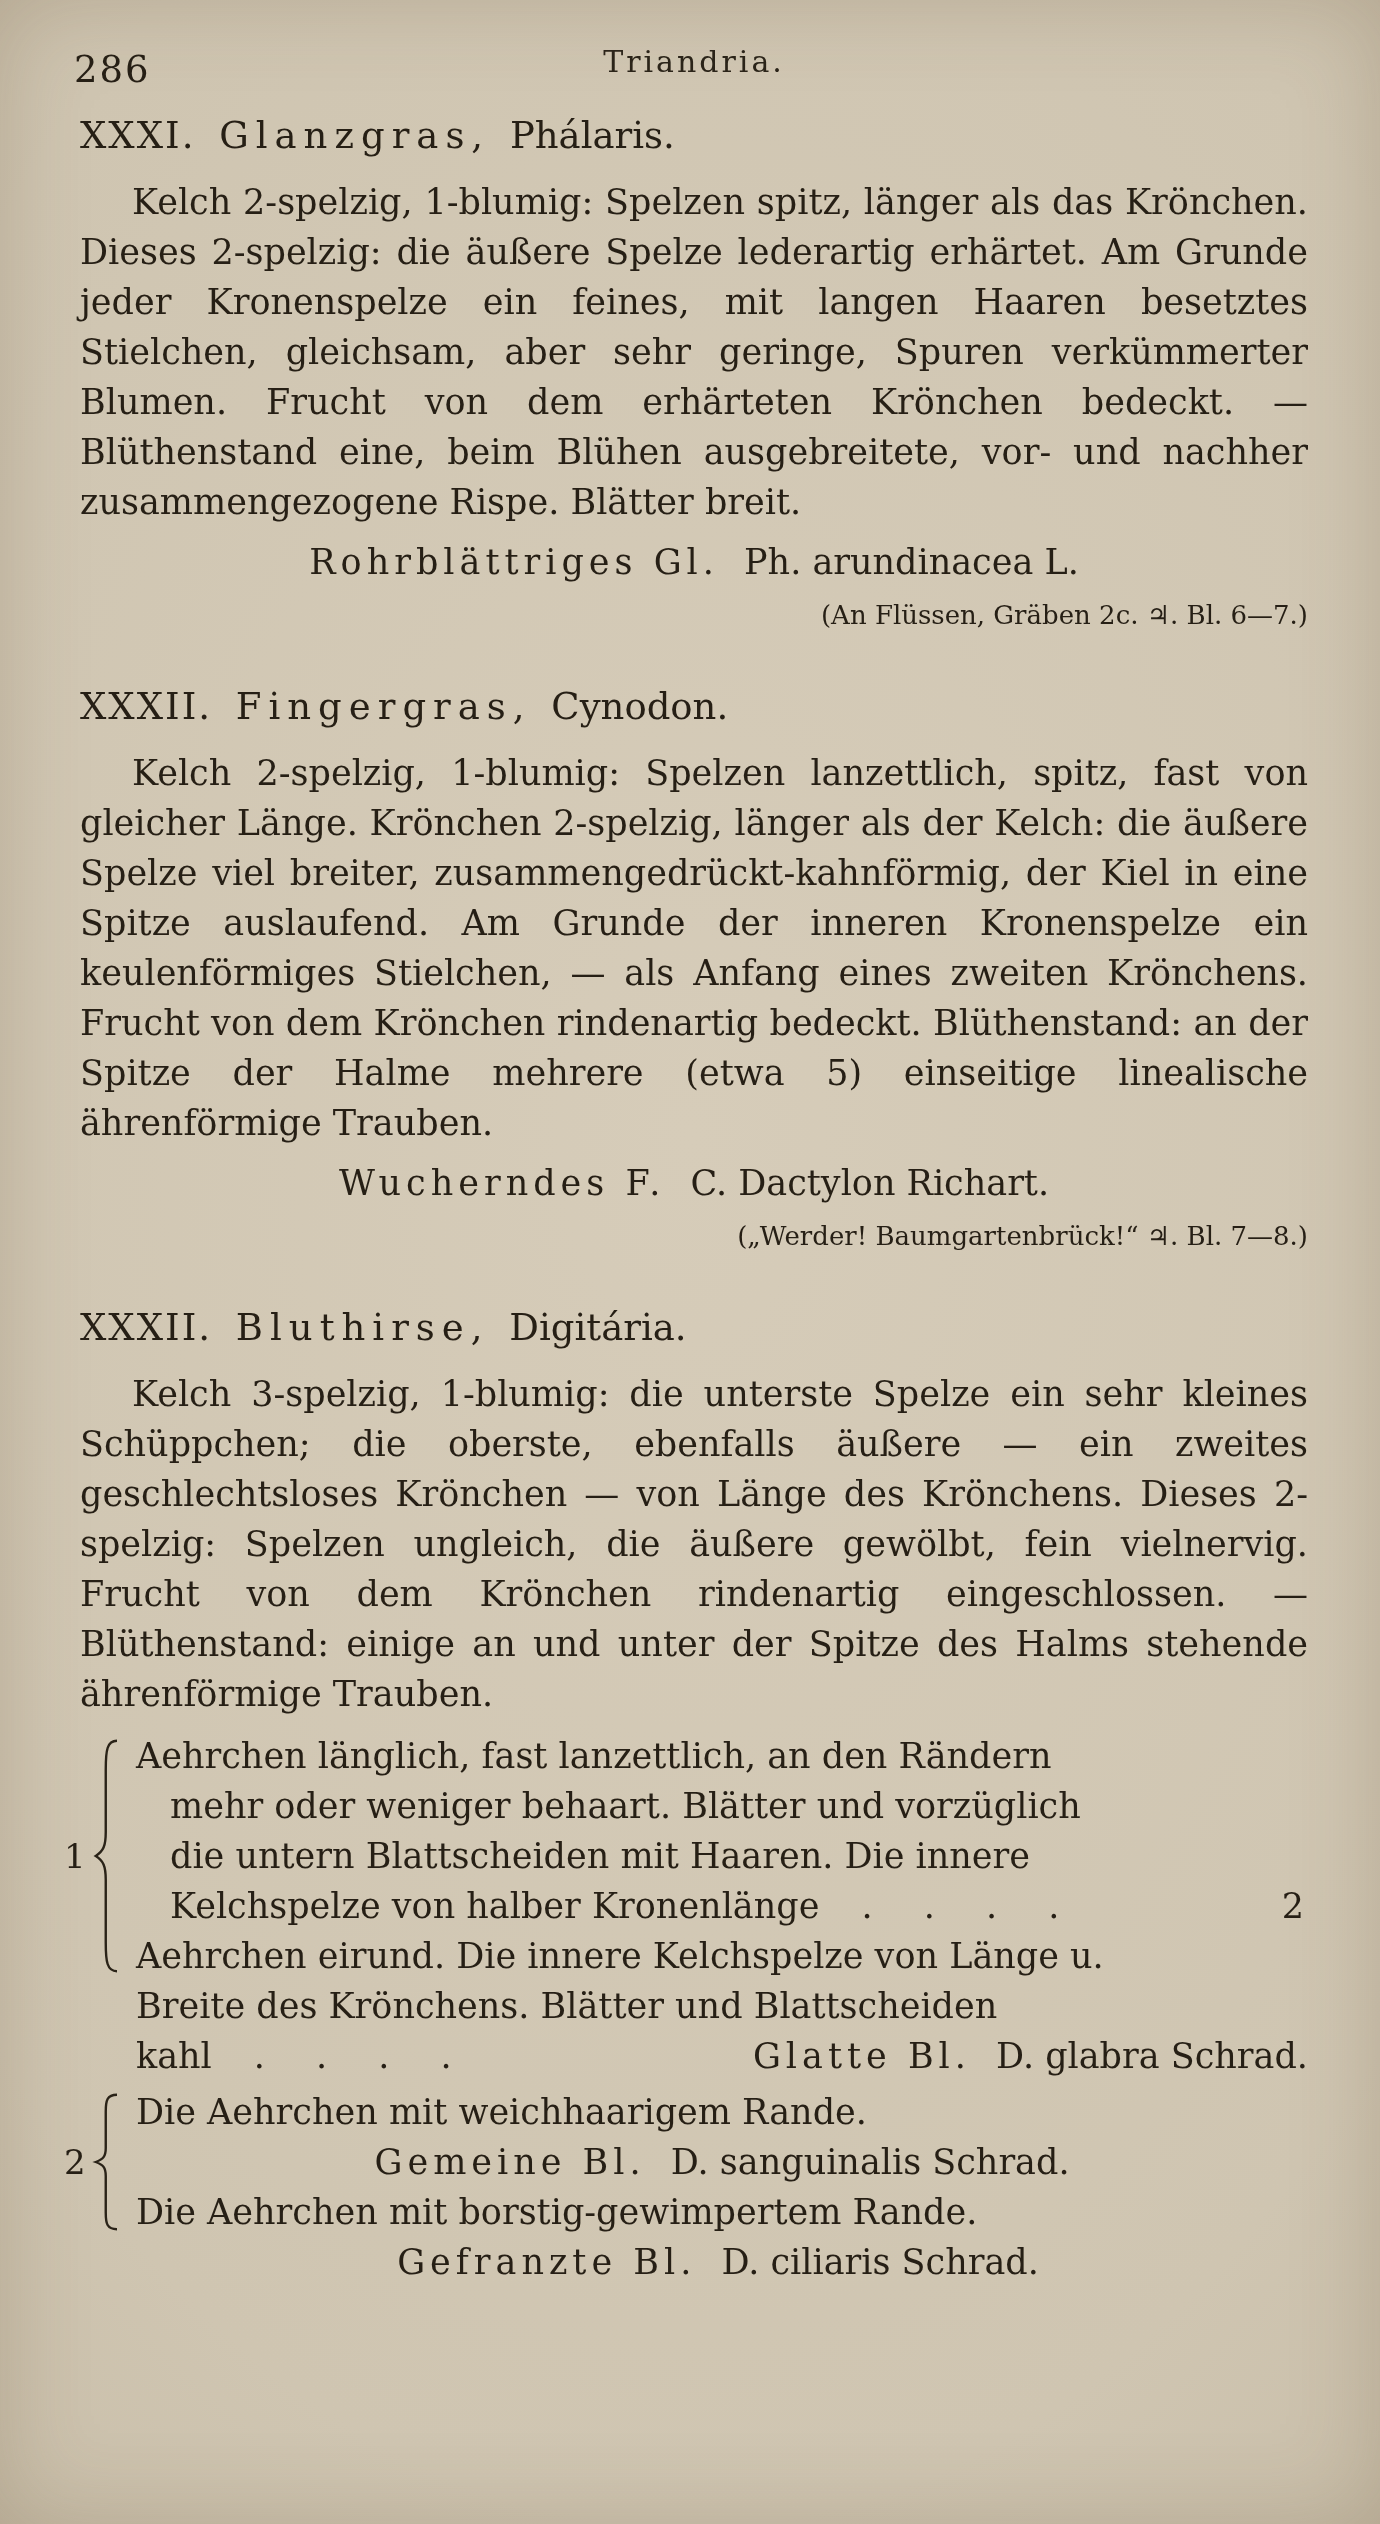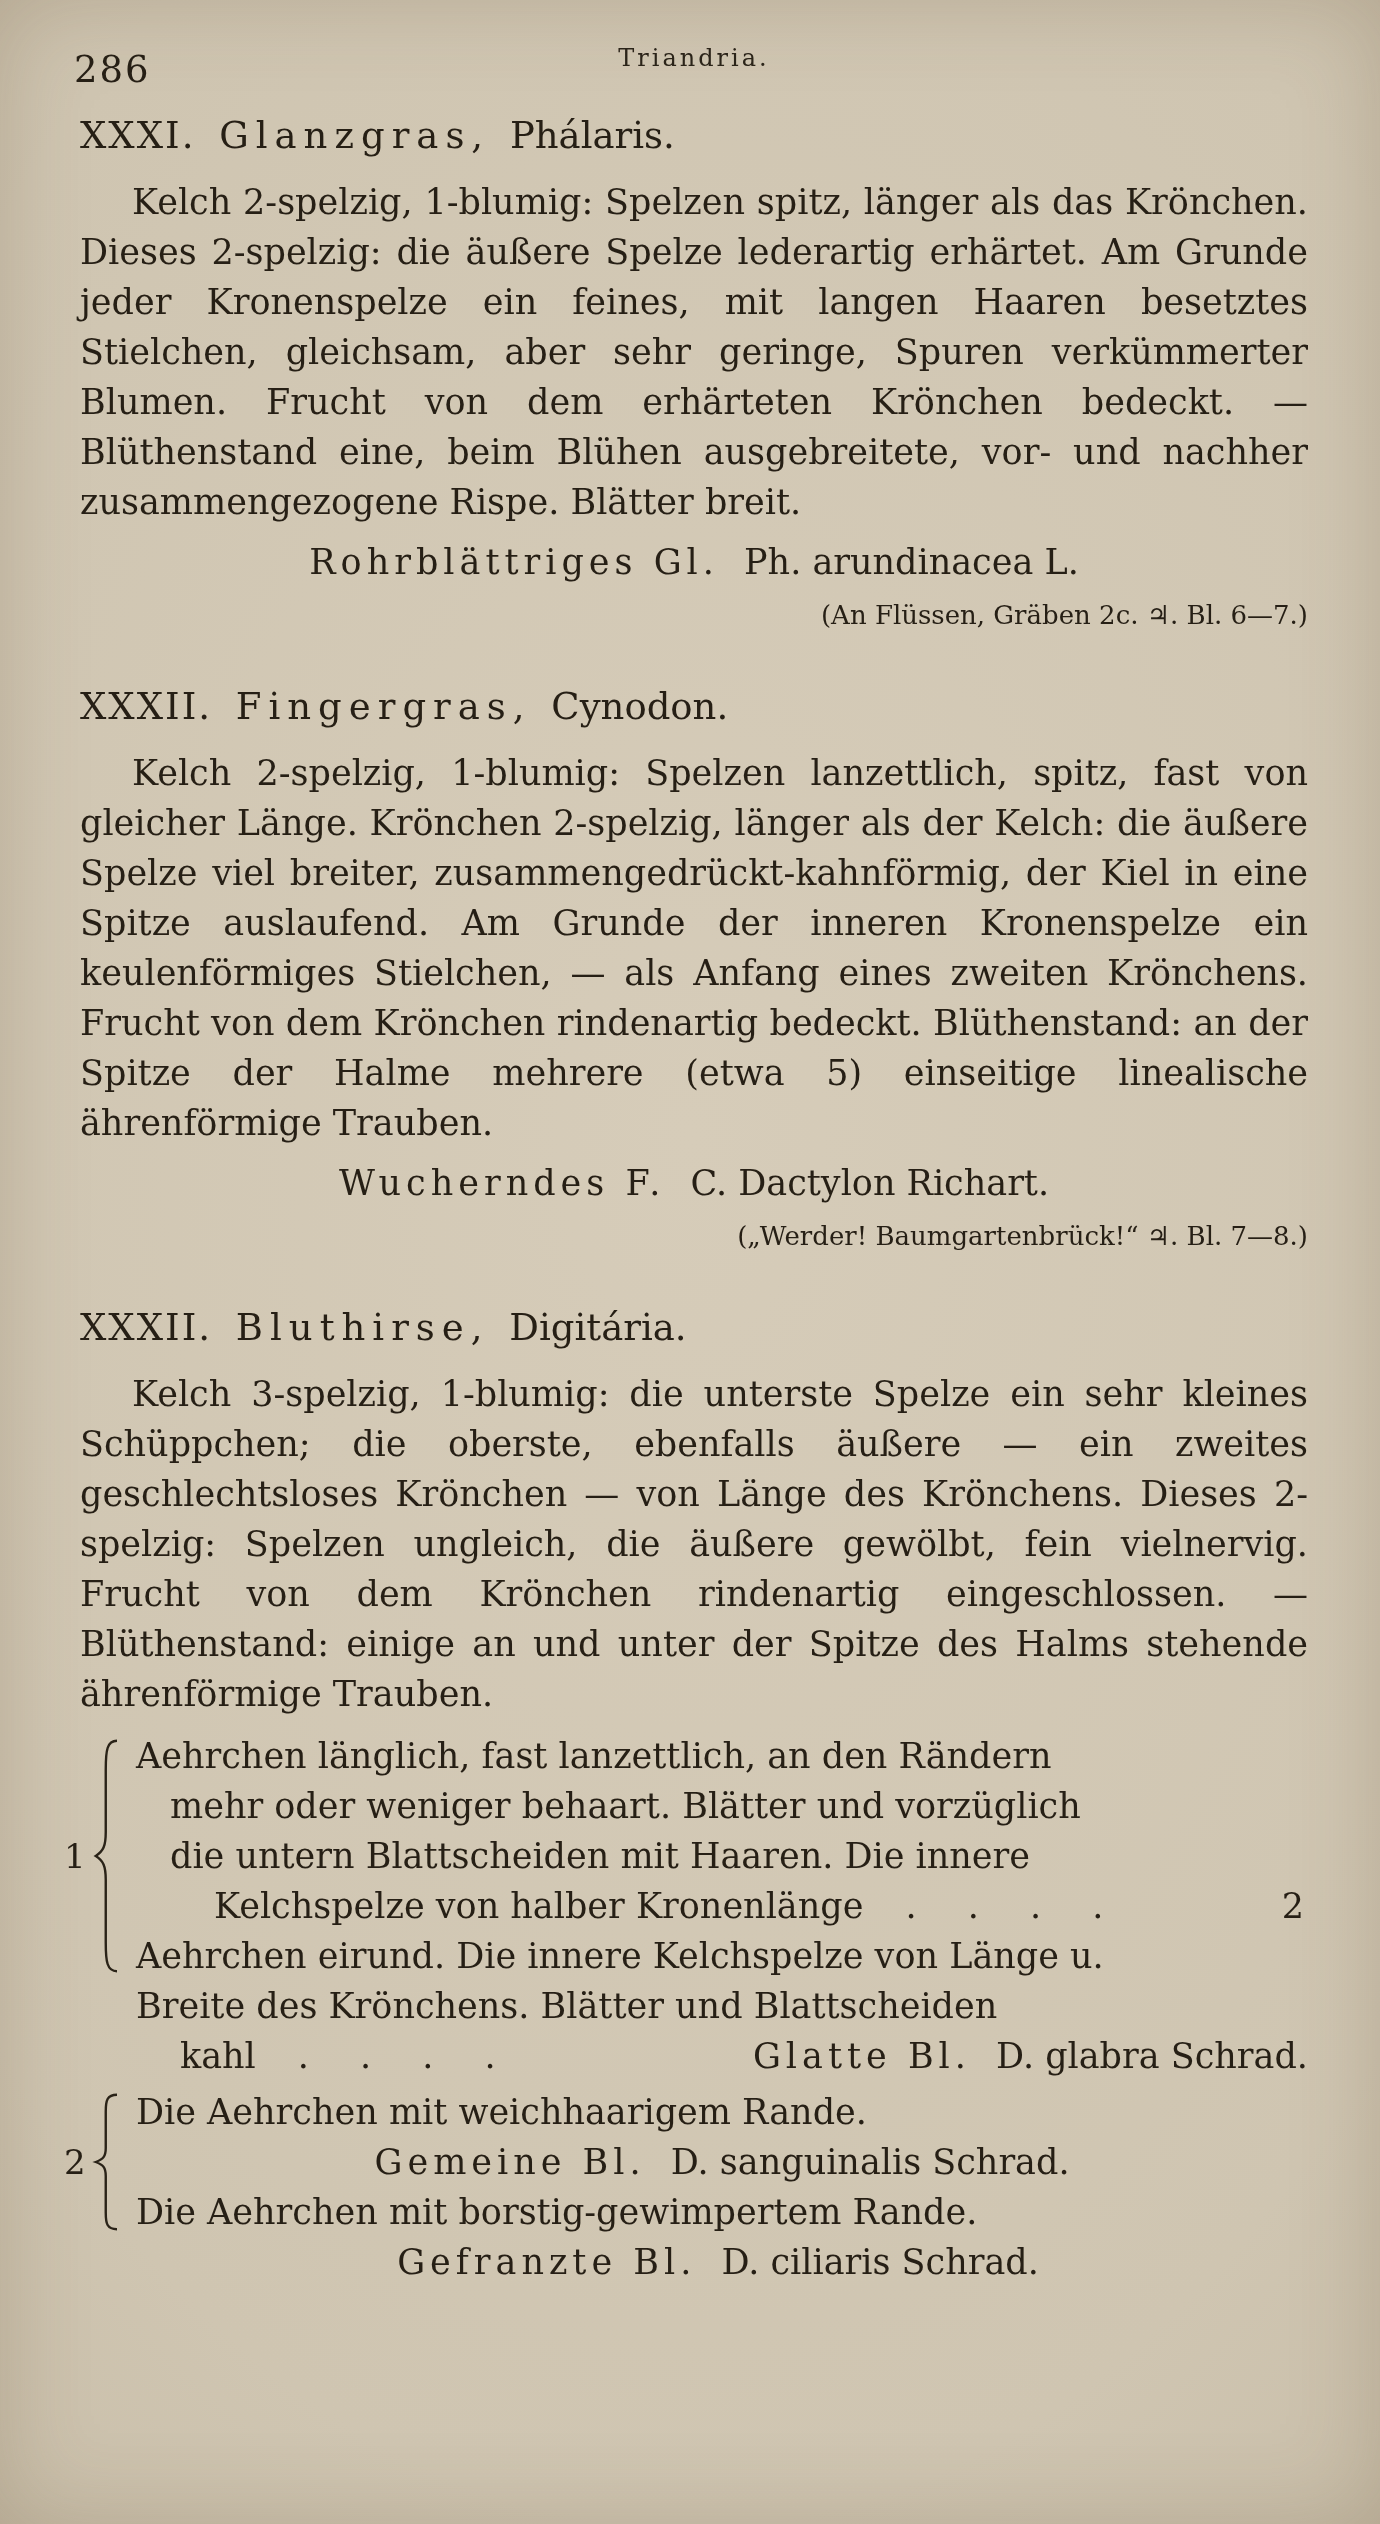--- a/index.html
+++ b/index.html
@@ -11,21 +11,21 @@
     padding:34px 72px 40px 80px;
     overflow:hidden;
     background: radial-gradient(120% 100% at 50% 45%, #d6ccb9 0%, #cfc5b1 55%, #c3b8a2 86%, #b0a489 100%);
     box-shadow: inset 0 0 90px rgba(90,70,40,.22);
     color:#261f15;
     font-family:"DejaVu Serif","Liberation Serif",serif;
   }
   
   .page-header { position:relative; height:56px; }
   .page-number { position:absolute; left:-6px; top:14px; font-size:37px; letter-spacing:2px; }
-  .running-head { position:absolute; left:0; right:0; top:10px; text-align:center; font-size:24px; letter-spacing:3px; color:#2b2419; }
+  .running-head { position:absolute; left:0; right:0; top:10px; text-align:center; font-size:30px; letter-spacing:3px; color:#2b2419; }
   
   .chapter { margin-top:46px; }
   .chapter.first { margin-top:24px; }
   .heading { text-align:left; font-size:37px; font-weight:normal; margin:0 0 20px; }
   .heading .num { letter-spacing:2px; margin-right:12px; }
   .heading .gesperrt { letter-spacing:7px; margin-right:8px; }
   .body-text { font-size:35px; line-height:50px; text-align:justify; text-indent:52px; margin:0; }
   .species-line { text-align:center; font-size:35px; line-height:50px; margin:10px 0 0; }
   .sp-de { letter-spacing:5px; margin-right:14px; }
   .habitat-line { text-align:right; font-size:26px; line-height:48px; margin:4px 0 0; }
@@ -34,21 +34,21 @@
   
   .key-block { margin-top:12px; }
   .key-group { display:flex; margin-left:-16px; margin-top:6px; }
   .key-left { flex:0 0 72px; display:flex; align-items:stretch; }
   .key-number { font-size:34px; width:28px; align-self:center; }
   .key-brace { width:30px; display:flex; padding:5px 0; }
   .key-brace svg { width:100%; height:100%; }
   .key-lines { flex:1; font-size:35px; line-height:50px; min-width:0; }
   .key-line { white-space:nowrap; overflow:visible; }
   .key-line.ind { padding-left:34px; }
-  .leader-line { display:flex; align-items:baseline;margin-left:44px; }
+  .leader-line { display:flex; align-items:baseline; }
   .dots { margin-left:42px; word-spacing:40px; }
   .target { margin-left:auto; padding-right:4px; }
   .leader-species { margin-left:auto; white-space:nowrap; }
   .key-cont { margin-left:56px; font-size:35px; line-height:50px; }
   .result-center { text-align:center; white-space:nowrap; }
   .result-right { text-align:center; padding-right:8px; white-space:nowrap; }
 </style>
 </head>
 <body>
 

